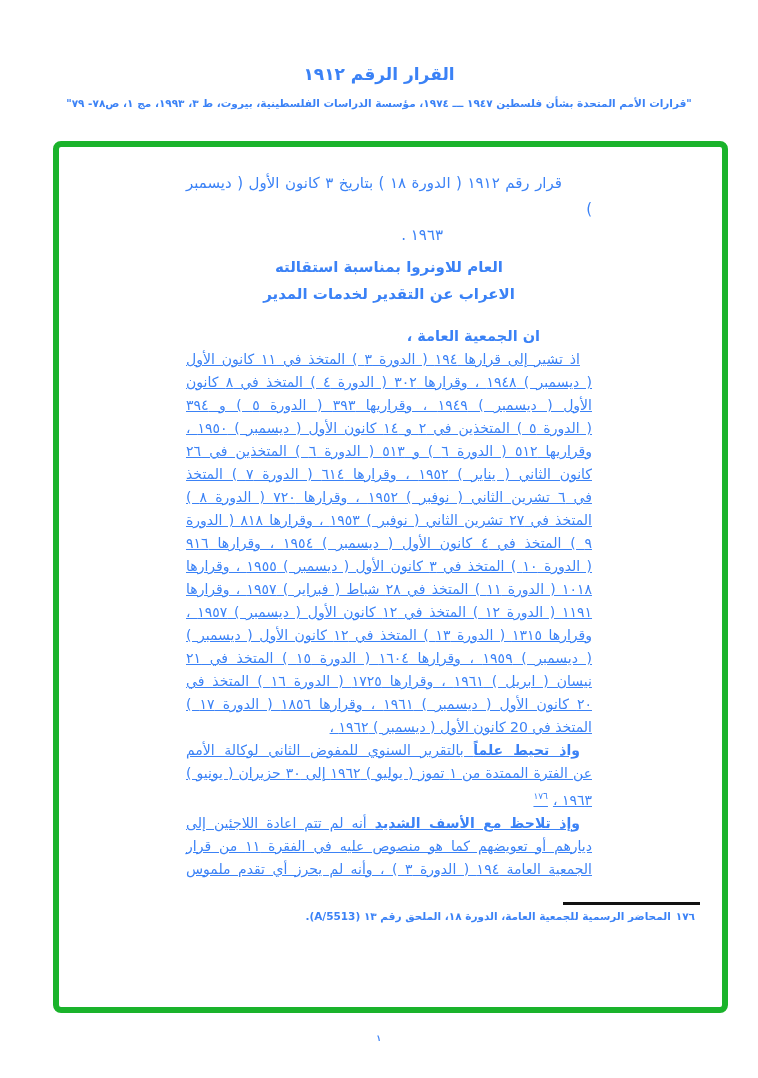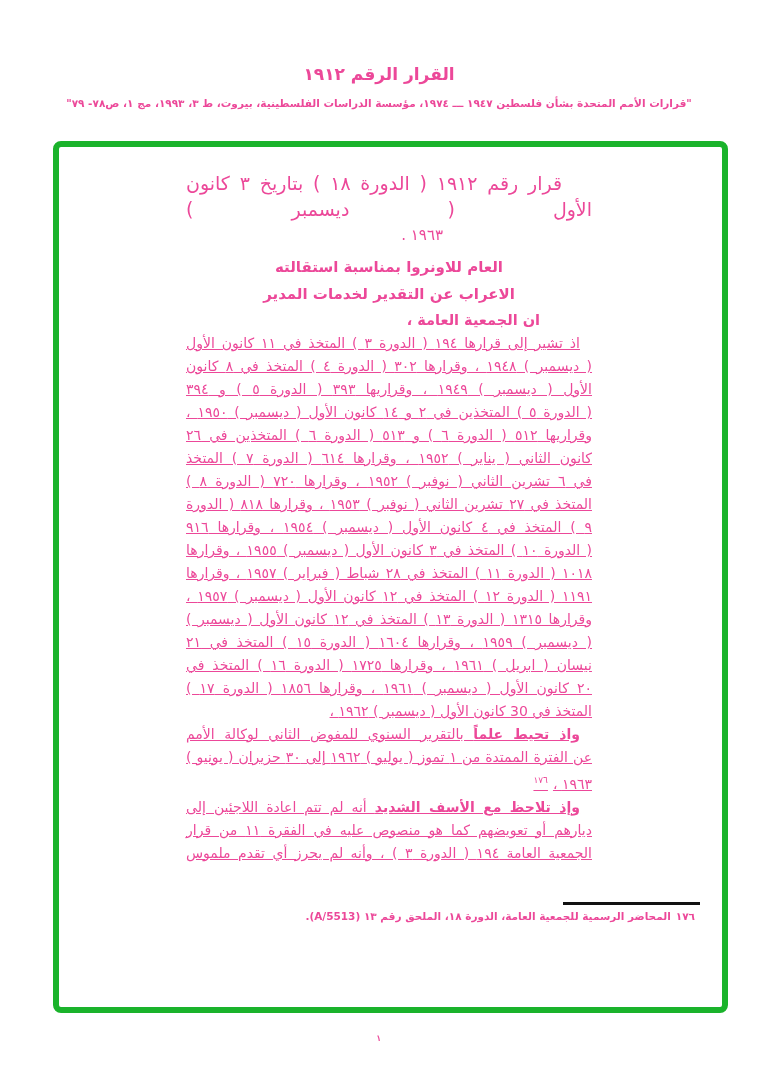--- a/index.html
+++ b/index.html
@@ -3,49 +3,49 @@
 <meta charset="utf-8">
 <style>
   html, body { margin:0; padding:0; background:#ffffff; }
   .page {
     position:relative;
     width:758px;
     height:1041px;
     background:#ffffff;
     font-family:"DejaVu Sans", sans-serif;
     direction:rtl;
-    color:#ec4899;
+    color:#3b82f6;
     overflow:hidden;
   }
   .doc-header { position:absolute; top:64px; left:0; right:0; text-align:center; }
   .doc-title  { margin:0 0 13px 0; font-size:17px; font-weight:bold; letter-spacing:0; }
   .doc-source { font-size:10.5px; font-weight:bold; white-space:nowrap; }
 
   .content-frame {
     position:absolute;
     left:53px; top:141px;
     width:663px; height:860px;
     border:6px solid #1ab32b;
     border-radius:8px;
   }
 
   .column { position:absolute; left:186px; top:170px; width:406px; }
 
   .intro-l1 {
-    font-size:19px; line-height:26px;
+    font-size:15px; line-height:26px;
     text-align:justify; text-align-last:justify;
     text-indent:30px;
   }
   .intro-l2 { font-size:15px; line-height:26px; text-align:right; text-indent:149px; }
 
   .heading-block { margin-top:6px; }
   .heading-line { font-size:15px; font-weight:bold; line-height:27px; text-align:center; }
 
   .assembly {
-    margin-top:0;
+    margin-top:16px;
     font-size:14.5px; font-weight:bold; line-height:24px;
     text-align:right; text-indent:52px;
   }
 
   .para { margin:0; padding:0; }
   .bl { font-size:14px; line-height:23px; text-align:justify;text-decoration:underline; }
   .jl { text-align-last:justify; }
   .fi { text-indent:12px; }
   .bl b { font-weight:bold; }
 
@@ -101,21 +101,21 @@
       <div class="bl jl">في ٦ تشرين الثاني ( نوفبر ) ١٩٥٢ ، وقرارها ٧٢٠ ( الدورة ٨ )</div>
       <div class="bl jl">المتخذ في ٢٧ تشرين الثاني ( نوفبر ) ١٩٥٣ ، وقرارها ٨١٨ ( الدورة</div>
       <div class="bl jl">٩ ) المتخذ في ٤ كانون الأول ( ديسمبر ) ١٩٥٤ ، وقرارها ٩١٦</div>
       <div class="bl jl">( الدورة ١٠ ) المتخذ في ٣ كانون الأول ( ديسمبر ) ١٩٥٥ ، وقرارها</div>
       <div class="bl jl">١٠١٨ ( الدورة ١١ ) المتخذ في ٢٨ شباط ( فبراير ) ١٩٥٧ ، وقرارها</div>
       <div class="bl jl">١١٩١ ( الدورة ١٢ ) المتخذ في ١٢ كانون الأول ( ديسمبر ) ١٩٥٧ ،</div>
       <div class="bl jl">وقرارها ١٣١٥ ( الدورة ١٣ ) المتخذ في ١٢ كانون الأول ( ديسمبر )</div>
       <div class="bl jl">( ديسمبر ) ١٩٥٩ ، وقرارها ١٦٠٤ ( الدورة ١٥ ) المتخذ في ٢١</div>
       <div class="bl jl">نيسان ( ابريل ) ١٩٦١ ، وقرارها ١٧٢٥ ( الدورة ١٦ ) المتخذ في</div>
       <div class="bl jl">٢٠ كانون الأول ( ديسمبر ) ١٩٦١ ، وقرارها ١٨٥٦ ( الدورة ١٧ )</div>
-      <div class="bl">المتخذ في 30 كانون الأول ( ديسمبر ) ١٩٦٢ ،</div>
+      <div class="bl">المتخذ في 20 كانون الأول ( ديسمبر ) ١٩٦٢ ،</div>
     </div>
 
     <div class="para">
       <div class="bl jl fi"><b>واذ تحيط علماً</b><span> بالتقرير السنوي للمفوض الثاني لوكالة الأمم</span></div>
       <div class="bl jl">عن الفترة الممتدة من ١ تموز ( يوليو ) ١٩٦٢ إلى ٣٠ حزيران ( يونيو )</div>
       <div class="bl"><span>١٩٦٣ ،</span><sup class="fnref">١٧٦</sup></div>
     </div>
 
     <div class="para">
       <div class="bl jl fi"><b>وإذ تلاحظ مع الأسف الشديد</b><span> أنه لم تتم اعادة اللاجئين إلى</span></div>

